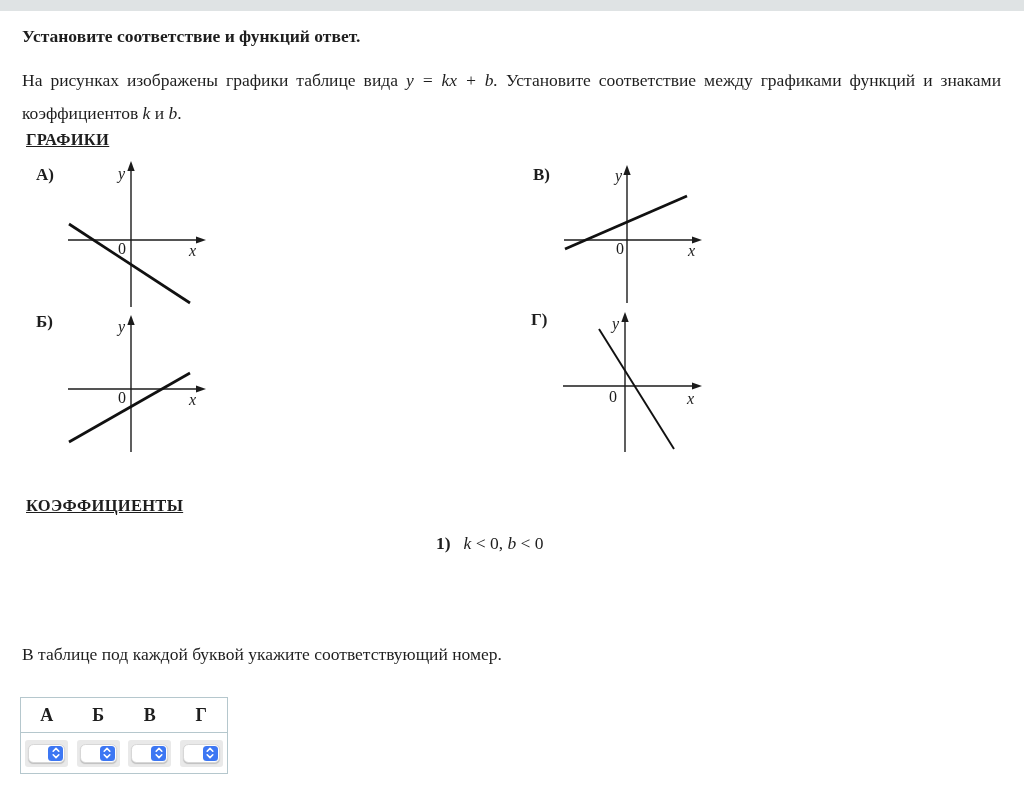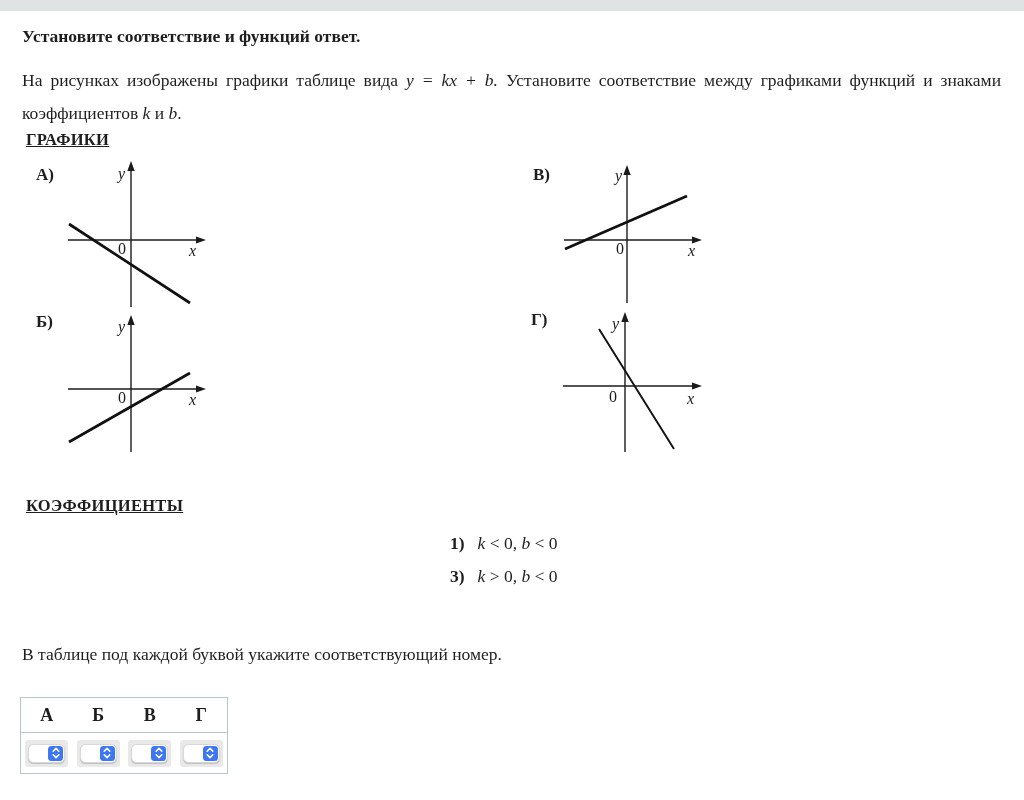--- a/index.html
+++ b/index.html
@@ -22,21 +22,21 @@
 
   #graphs-area { left:0; top:155px; width:1024px; height:315px; }
   .glabel { position:absolute; font-size:17px; font-weight:bold; }
   .plot   { position:absolute; }
   .plot line.axis { stroke:#1b1b1b; stroke-width:1.4; }
   .plot line.fn   { stroke:#111111; }
   .plot polygon   { fill:#1b1b1b; }
   .plot text { font-family:"Liberation Serif", serif; font-size:16px; fill:#1b1b1b; }
   .plot text.vlab { font-style:italic; }
 
-  #options { left:450px; top:527px; font-size:17.5px; }
+  #options { left:436px; top:527px; font-size:17.5px; }
   .opt-row { height:33px; line-height:33px; }
   .opt-num { font-weight:bold; margin-right:13px; }
 
   #instruction { left:22px; top:644px; font-size:17.5px; }
 
   #answer-table { left:20px; top:697px; width:208px; border:1px solid #b5c7cd;
                   background:#ffffff; }
   #answer-table .hdr-row { display:flex; height:35px; border-bottom:1px solid #b5c7cd; }
   #answer-table .hdr-cell { width:51.5px; display:flex; align-items:center;
                   justify-content:center; font-size:18px; font-weight:bold; }
@@ -110,21 +110,20 @@
     <text class="vlab" x="64" y="19" text-anchor="end">y</text>
     <text x="62" y="92" text-anchor="end">0</text>
     <text class="vlab" x="139" y="94" text-anchor="end">x</text>
   </svg>
 </div>
 
 <div id="coeffs-heading" class="abs sec-heading">КОЭФФИЦИЕНТЫ</div>
 
 <div id="options" class="abs">
   <div class="opt-row"><span class="opt-num">1)</span><span class="math">k</span><span> &lt; 0, </span><span class="math">b</span><span> &lt; 0</span></div>
-  <div class="opt-row"><span class="opt-num">3)</span><span class="math">k</span><span> &gt; 0, </span><span class="math">b</span><span> &lt; 0</span></div>
 </div>
 
 <p id="instruction" class="abs">В таблице под каждой буквой укажите соответствующий номер.</p>
 
 <div id="answer-table" class="abs">
   <div class="hdr-row">
     <div class="hdr-cell">А</div>
     <div class="hdr-cell">Б</div>
     <div class="hdr-cell">В</div>
     <div class="hdr-cell">Г</div>

